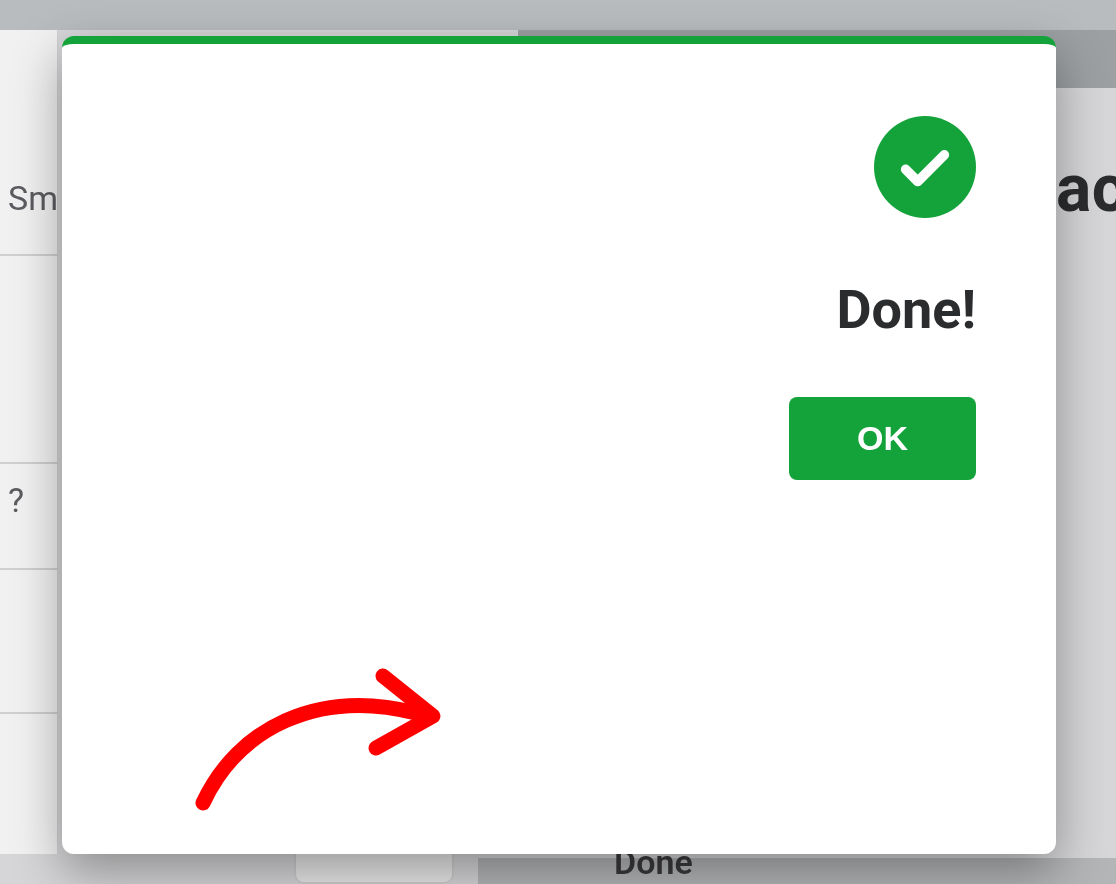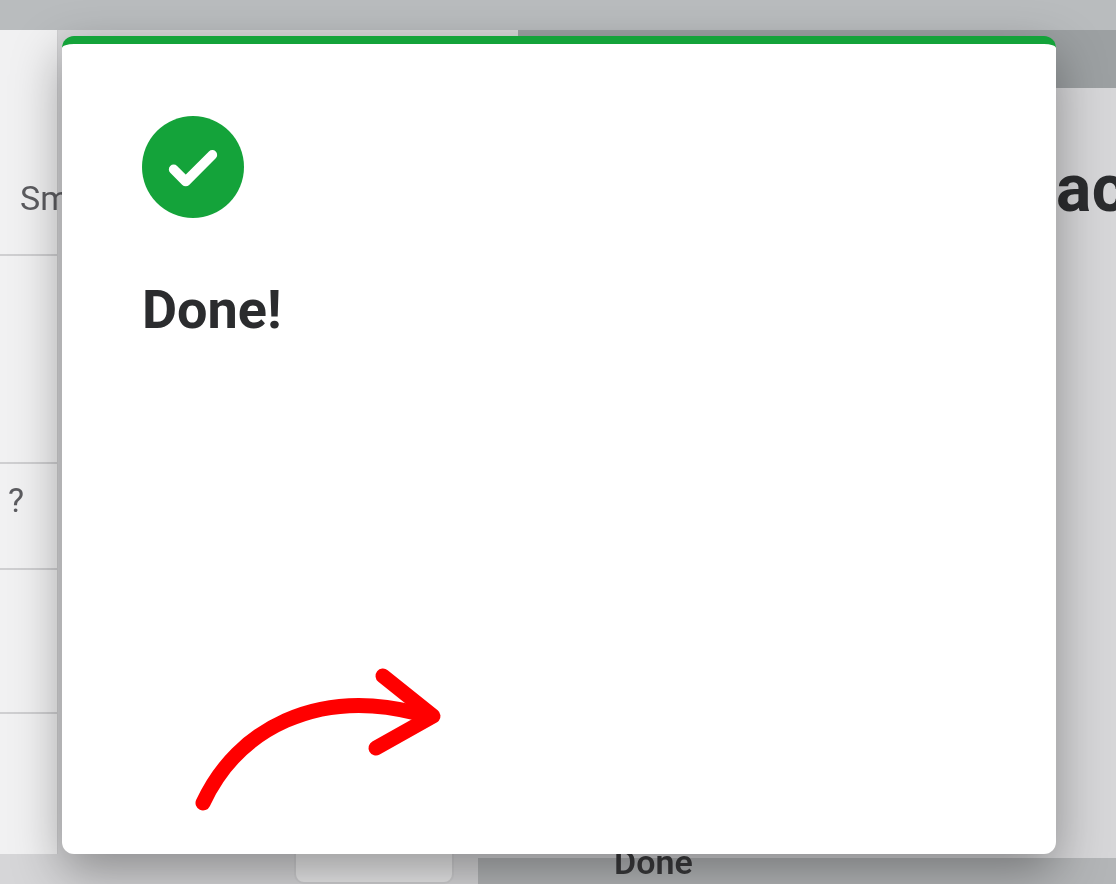--- a/index.html
+++ b/index.html
@@ -17,21 +17,21 @@
       left: 0; top: 0; right: 0; height: 30px;
       background: #b9bcbe;
     }
     .bg-sidebar {
       position: absolute;
       left: 0; top: 30px; width: 58px; height: 824px;
       background: #f1f1f2;
       border-right: 1px solid #cfcfd1;
     }
     .bg-sidebar .sm {
-      position: absolute; left: 20px; top: 148px;
+      position: absolute; left: 8px; top: 148px;
       font-size: 34px; color: #5c5c60;
     }
     .bg-sidebar .q {
       position: absolute; left: 8px; top: 450px;
       font-size: 34px; color: #5c5c60;
     }
     .bg-sidebar .sep1 { position:absolute; left:0; right:0; top:224px; height:2px; background:#cfcfd1;}
     .bg-sidebar .sep2 { position:absolute; left:0; right:0; top:432px; height:2px; background:#cfcfd1;}
     .bg-sidebar .sep3 { position:absolute; left:0; right:0; top:538px; height:2px; background:#cfcfd1;}
     .bg-sidebar .sep4 { position:absolute; left:0; right:0; top:682px; height:2px; background:#cfcfd1;}
@@ -68,21 +68,21 @@
     
     .modal {
       position: absolute;
       left: 62px; top: 36px; width: 994px; height: 818px;
       background: #ffffff;
       border-radius: 12px;
       border-top: 8px solid #14a33a;
       box-shadow: 0 18px 50px rgba(0,0,0,0.35);
       display: flex;
       flex-direction: column;
-      align-items: flex-start;
+      align-items: flex-end;
       padding: 70px 80px 50px 80px;
       text-align: center;
     }
     .check-circle {
       width: 102px; height: 102px;
       background: #14a33a;
       border-radius: 50%;
       display: flex; align-items: center; justify-content: center;
       margin-top: 2px;
       margin-bottom: 60px;
@@ -138,18 +138,19 @@
 <div class="bg-bottom-panel"></div>
 <div class="bg-email">Done</div>
 
 <div class="modal">
   <div class="check-circle">
     <svg viewBox="0 0 24 24" fill="none" stroke="#ffffff" stroke-width="4" stroke-linecap="round" stroke-linejoin="round">
       <polyline points="4 13 9 18 20 7"></polyline>
     </svg>
   </div>
   <h1 class="modal-title">Done!</h1>
+  <button class="ok-button">OK</button>
 </div>
 
 <svg class="arrow" viewBox="0 0 290 190">
   <path d="M 25 165 C 60 90, 140 50, 238 75" stroke="#ff0000" stroke-width="15" fill="none" stroke-linecap="round"></path>
   <path d="M 205 38 L 255 78 L 198 110" stroke="#ff0000" stroke-width="15" fill="none" stroke-linecap="round" stroke-linejoin="round"></path>
 </svg>
 
 </body></html>

